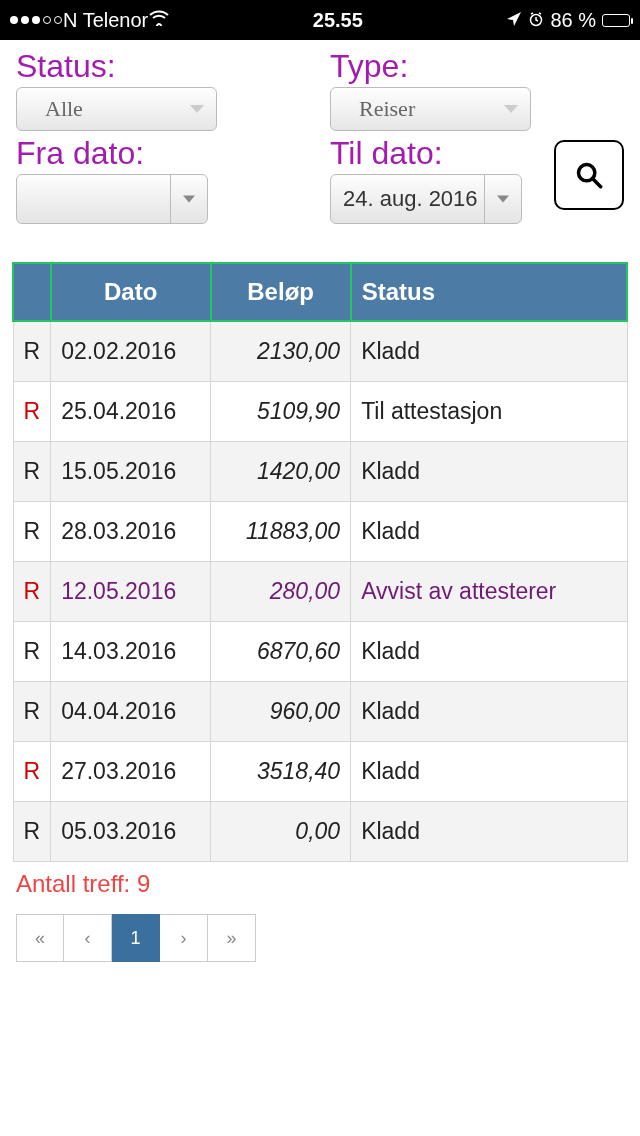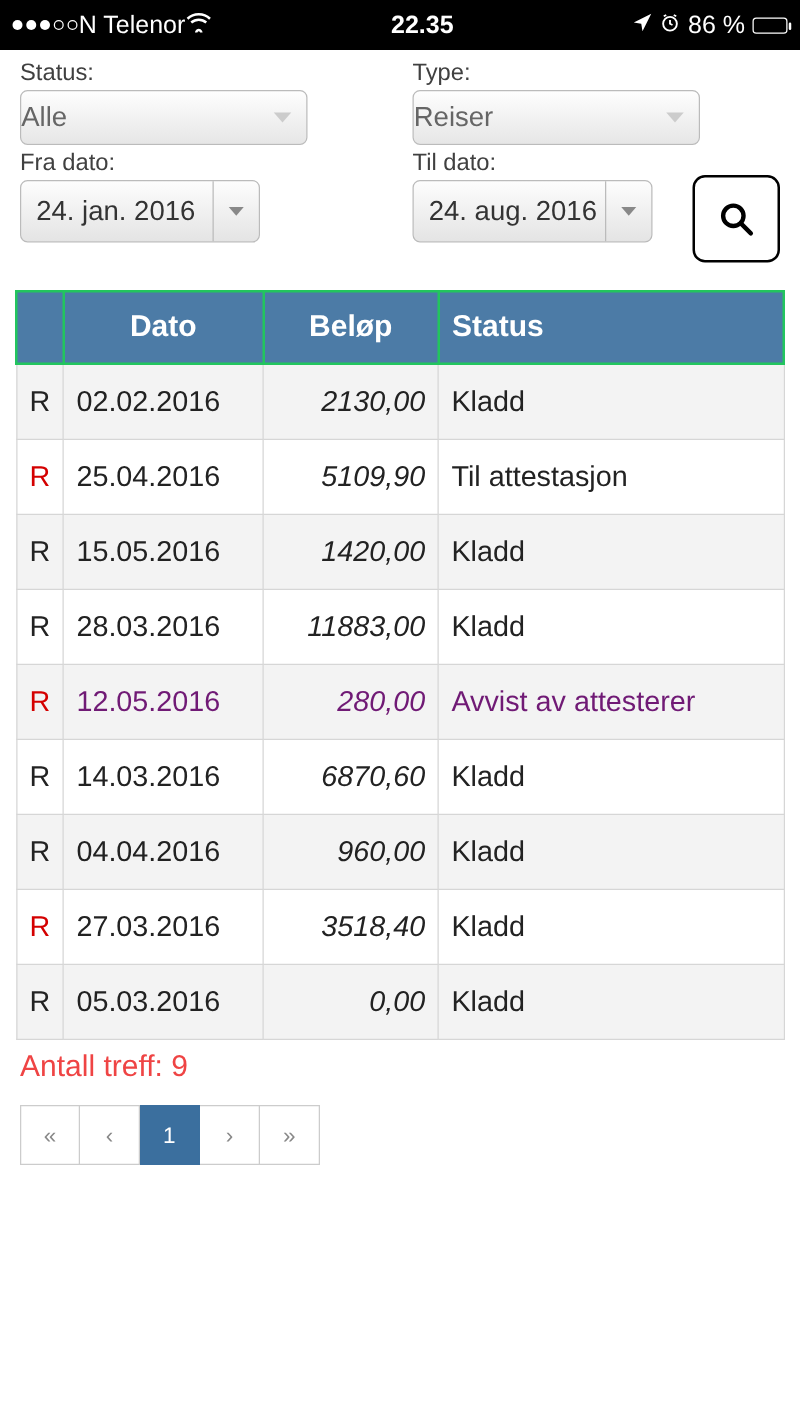--- a/index.html
+++ b/index.html
@@ -39,37 +39,38 @@
     .battery-fill { background: #fff; height: 100%; width: 86%; border-radius: 1px; }
 
     .filters {
       padding: 8px 16px;
       display: grid;
       grid-template-columns: 1fr 1fr;
       gap: 4px 20px;
       position: relative;
     }
     .filter-label {
-      color: #404040;
-      font-size: 19px;
+      color: #a21caf;
+      font-size: 32px;
       margin-bottom: 2px;
     }
     .select-like {
-      width: 230px;
+      width: 201px;
       height: 44px;
       background: linear-gradient(to bottom, #fefefe, #e6e6e6);
       border: 1px solid #bbb;
       border-radius: 6px;
       display: flex;
       align-items: center;
-      padding: 0 0;
+      padding: 0 28px;
       font-size: 22px;
       color: #666;
       position: relative;
       cursor: pointer;
+      font-family: Liberation Serif, serif;
     }
     .select-like .arrow {
       position: absolute; right: 12px; top: 50%; transform: translateY(-50%);
       width: 0; height: 0; border-left: 7px solid transparent; border-right: 7px solid transparent; border-top: 8px solid #ccc;
     }
     .date-box {
       width: 192px;
       height: 50px;
       background: linear-gradient(to bottom, #fdfdfd, #e4e4e4);
       border: 1px solid #bbb;
@@ -163,21 +164,21 @@
         <span class="empty"></span>
         <span class="empty"></span>
     </span>
     <span>N Telenor</span>
     <span class="wifi-icon">
       <svg width="20" height="16" viewBox="0 0 20 16">
           <path d="M10 14 a2 2 0 1 0 0.001 0 M4 8 a9 9 0 0 1 12 0 M1 5 a13 13 0 0 1 18 0" stroke="#fff" stroke-width="2" fill="none"></path>
         </svg>
     </span>
   </div>
-  <div class="status-center">22.35</div>
+  <div class="status-center">25.55</div>
   <div class="status-right">
     <span>
       <svg width="16" height="16" viewBox="0 0 16 16">
           <path d="M1 8 L15 1 L8 15 L7 9 Z" fill="#fff"></path>
         </svg>
     </span>
     <span>
       <svg width="16" height="16" viewBox="0 0 16 16">
           <circle cx="8" cy="9" r="5.5" stroke="#fff" stroke-width="1.5" fill="none"></circle>
           <path d="M8 6v3l2 1 M3 3l2-1 M13 3l-2-1" stroke="#fff" stroke-width="1.5" fill="none"></path>
@@ -199,21 +200,20 @@
   <div>
     <div class="filter-label">Type:</div>
     <div class="select-like">
       <span>Reiser</span>
       <span class="arrow"></span>
     </div>
   </div>
   <div>
     <div class="filter-label">Fra dato:</div>
     <div class="date-box">
-      <span>24. jan. 2016</span>
       <span class="sep"></span>
       <span class="arrow-sm"></span>
     </div>
   </div>
   <div>
     <div class="filter-label">Til dato:</div>
     <div class="date-box">
       <span>24. aug. 2016</span>
       <span class="sep"></span>
       <span class="arrow-sm"></span>

